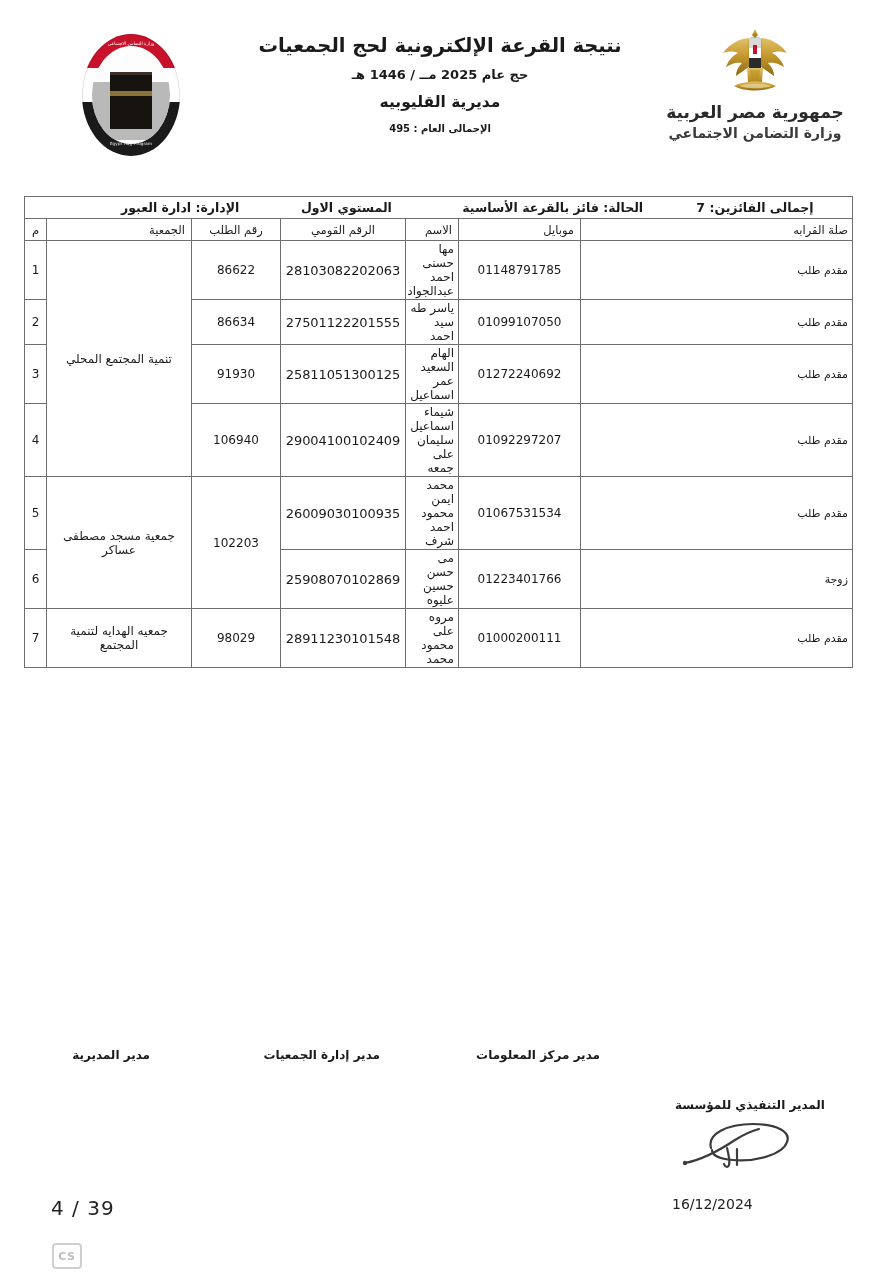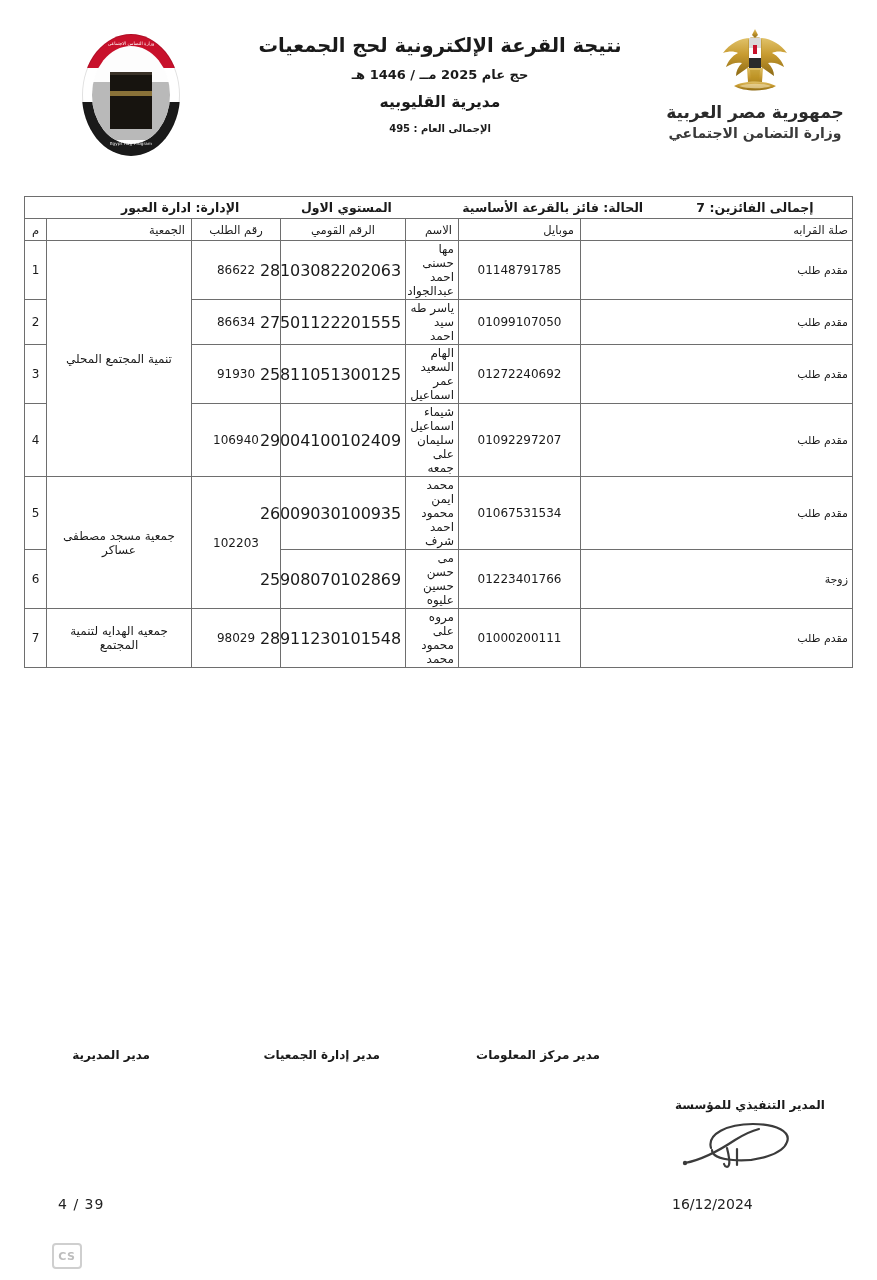--- a/index.html
+++ b/index.html
@@ -201,21 +201,21 @@
     text-align: center;
   }
   .headrow th.h-assoc { text-align: right; padding-right: 6px; }
   .headrow th.h-name  { text-align: right; padding-right: 6px; }
   .headrow th.h-mob   { text-align: right; padding-right: 6px; }
   .headrow th.h-rel   { text-align: right; padding-right: 4px; }
 
   td.c-num   { text-align: center; font-size: 12px; }
   td.c-assoc { text-align: center; font-size: 12px; }
   td.c-req   { text-align: center; font-size: 12px; }
-  td.c-nid   { text-align: center; font-size: 16px; letter-spacing: -.1px; }
+  td.c-nid   { text-align: center; font-size: 13px; letter-spacing: -.1px; }
   td.c-name  { text-align: right; font-size: 12px; padding-right: 5px; }
   td.c-mob   { text-align: center; font-size: 12px; }
   td.c-rel   { text-align: right; font-size: 11px; padding-right: 3px; }
 
   
   .sig-row {
     position: absolute;
     top: 1048px;
     left: 8px;
     width: 877px;
@@ -248,23 +248,23 @@
     position: absolute;
     top: 1118px;
     right: 78px;
     width: 120px;
     height: 58px;
   }
 
   
   .pagenum {
     position: absolute;
-    left: 58px;
+    left: 51px;
     top: 1196px;
-    font-size: 14px;
+    font-size: 20px;
     direction: ltr;
     letter-spacing: 1px;
     color: #222;
     text-align: center;
   }
   .docdate {
     position: absolute;
     left: 672px;
     top: 1196px;
     font-size: 14px;

